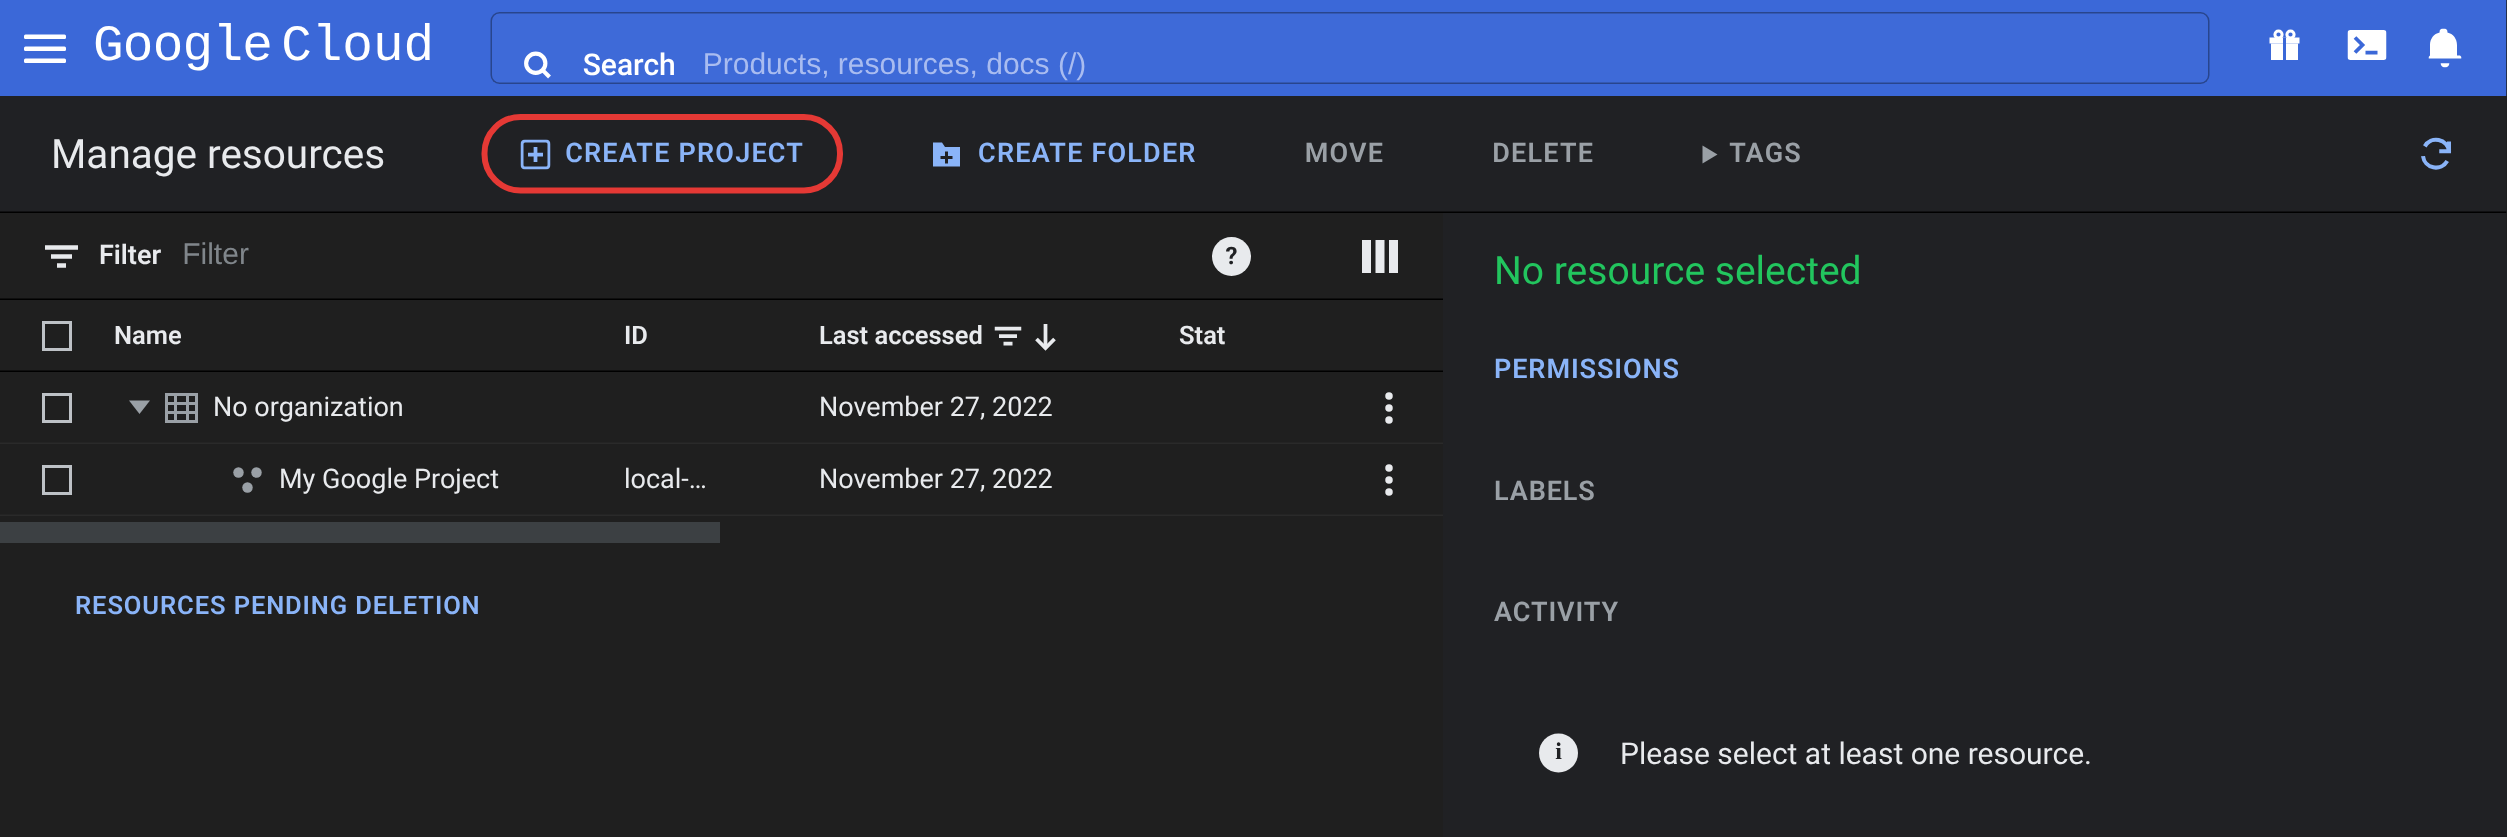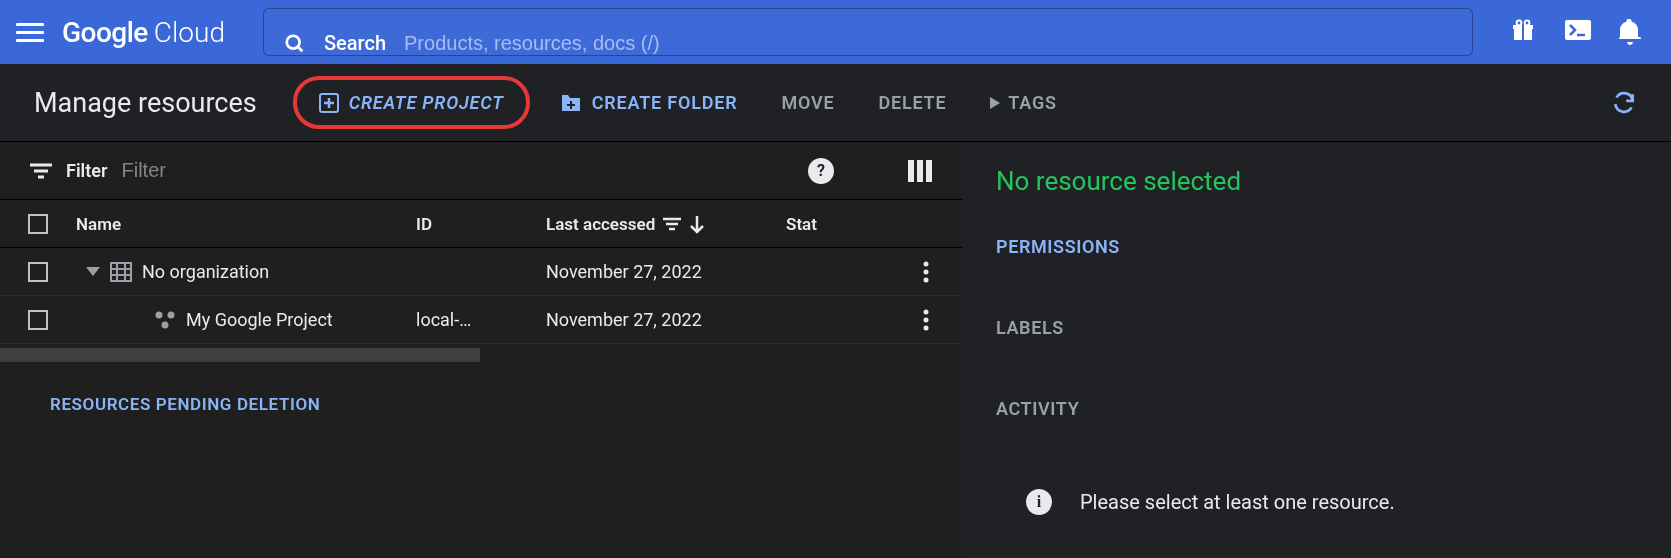--- a/index.html
+++ b/index.html
@@ -9,21 +9,21 @@
   .topbar {
     height: 64px;
     background: #3b68d8;
     display:flex;
     align-items:center;
     padding: 0 16px;
     gap: 18px;
   }
   .hamburger { width:28px; height:28px; display:flex; flex-direction:column; justify-content:center; gap:5px; cursor:pointer;}
   .hamburger span { display:block; height:3px; background:#fff; border-radius:1px;}
-  .logo { display:flex; align-items:baseline; gap:6px; color:#fff; font-size:28px; cursor:pointer;}
+  .logo { display:flex; align-items:baseline; gap:6px; color:#fff; font-size:34px; cursor:pointer;font-family:Liberation Mono, monospace;}
   .logo .g1 { font-weight:500; letter-spacing:-0.5px;}
   .logo .g2 { font-weight:300; }
   .searchwrap {
     flex:1;
     margin-left: 20px;
     margin-right: 20px;
     height:48px;
     border-radius:6px;
     border:1px solid rgba(0,0,0,0.35);
     background: rgba(255,255,255,0.02);
@@ -42,32 +42,32 @@
   .topicons { display:flex; gap:28px; align-items:center; padding-right:10px;}
   .topicons .ticon { width:26px; height:26px; color:#fff; cursor:pointer;}
 
   
   .toolbar {
     height: 78px;
     background:#202124;
     display:flex;
     align-items:center;
     padding: 0 34px;
-    gap: 16px;
+    gap: 44px;
     border-bottom:1px solid #000;
   }
   .ptitle { font-size:27px; font-weight:400; color:#e8eaed; margin-right:20px;}
   .tbtn {
     display:flex; align-items:center; gap:10px;
     font-size:18px; font-weight:600; letter-spacing:0.8px;
     color:#8ab4f8; cursor:pointer; padding:8px 14px;
   }
   .tbtn.disabled { color:#9aa0a6; cursor:default;}
   .hlred {
-    border:4px solid #e53935; border-radius:26px; padding:12px 22px;font-style:italic;
+    border:4px solid #e53935; border-radius:26px; padding:12px 22px;
   }
   .tags .chev { width:0;height:0;border-top:6px solid transparent;border-bottom:6px solid transparent;border-left:10px solid #9aa0a6; margin-right:-2px;}
   .spacer { flex:1; }
   .refresh { color:#8ab4f8; cursor:pointer; }
 
   
   .body { display:flex; height: calc(558px - 64px - 78px); }
   .left { width: 962px; display:flex; flex-direction:column; background:#1f1f1f;}
   .right{ flex:1; background:#202124; padding: 24px 34px;}
 

